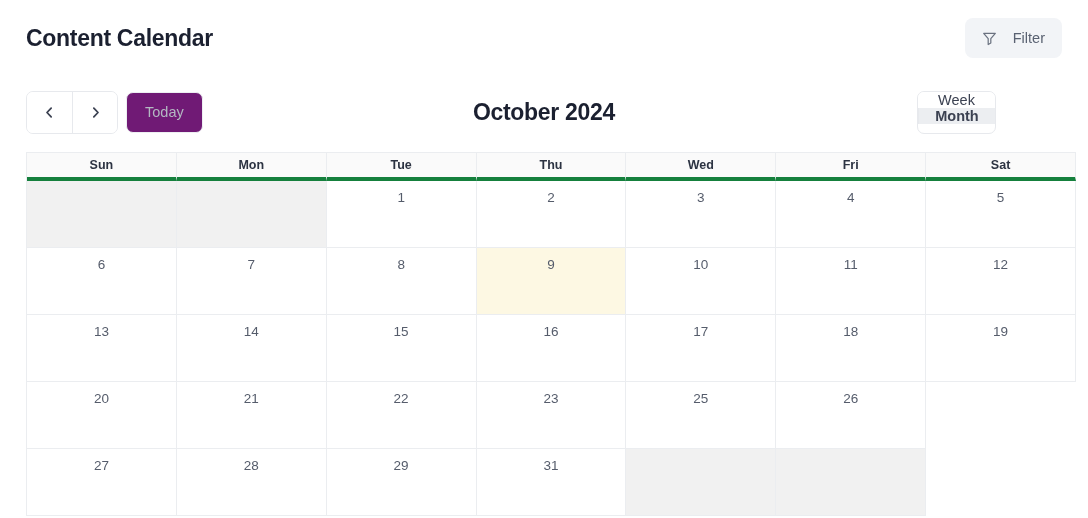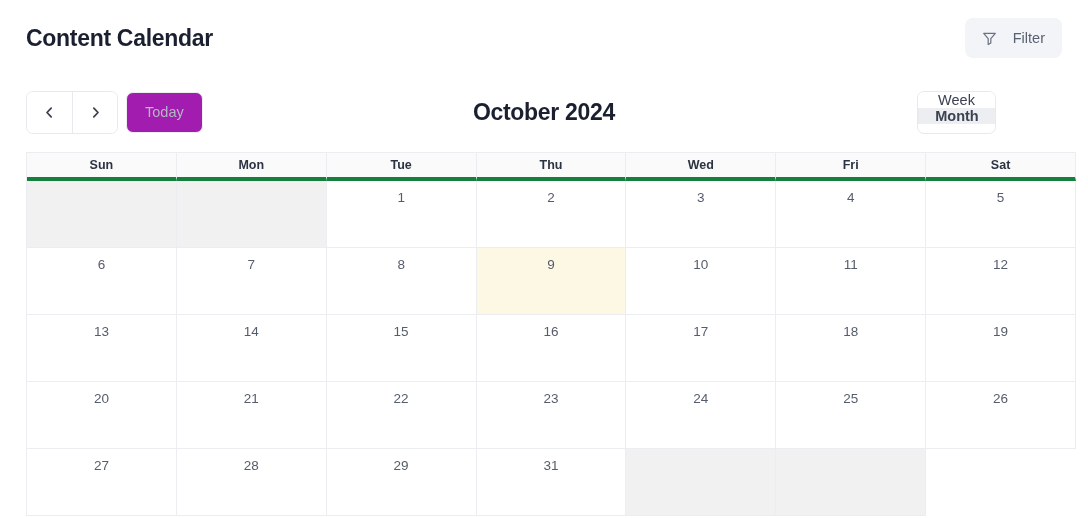--- a/index.html
+++ b/index.html
@@ -92,21 +92,21 @@
   .today-btn {
     position: absolute;
     left: 126px;
     height: 41px;
     padding: 0 18px;
     display: flex;
     align-items: center;
     justify-content: center;
     border: 1px solid #edeff2;
     border-radius: 7px;
-    background: #a21caf;
+    background: #701a75;
     color: #b3b8c2;
     font-size: 14.5px;
     font-family: "Liberation Sans", sans-serif;
     cursor: pointer;
   }
 
   .month-title {
     position: absolute;
     left: 0; right: 0;
     text-align: center;
@@ -274,21 +274,20 @@
           <div class="day-cell"><span class="day-num">16</span></div>
           <div class="day-cell"><span class="day-num">17</span></div>
           <div class="day-cell"><span class="day-num">18</span></div>
           <div class="day-cell"><span class="day-num">19</span></div>
         </div>
         <div class="week-row">
           <div class="day-cell"><span class="day-num">20</span></div>
           <div class="day-cell"><span class="day-num">21</span></div>
           <div class="day-cell"><span class="day-num">22</span></div>
           <div class="day-cell"><span class="day-num">23</span></div>
-          <div class="day-cell"><span class="day-num">24</span></div>
           <div class="day-cell"><span class="day-num">25</span></div>
           <div class="day-cell"><span class="day-num">26</span></div>
         </div>
         <div class="week-row">
           <div class="day-cell"><span class="day-num">27</span></div>
           <div class="day-cell"><span class="day-num">28</span></div>
           <div class="day-cell"><span class="day-num">29</span></div>
           <div class="day-cell"><span class="day-num">31</span></div>
           <div class="day-cell muted"></div>
           <div class="day-cell muted"></div>

